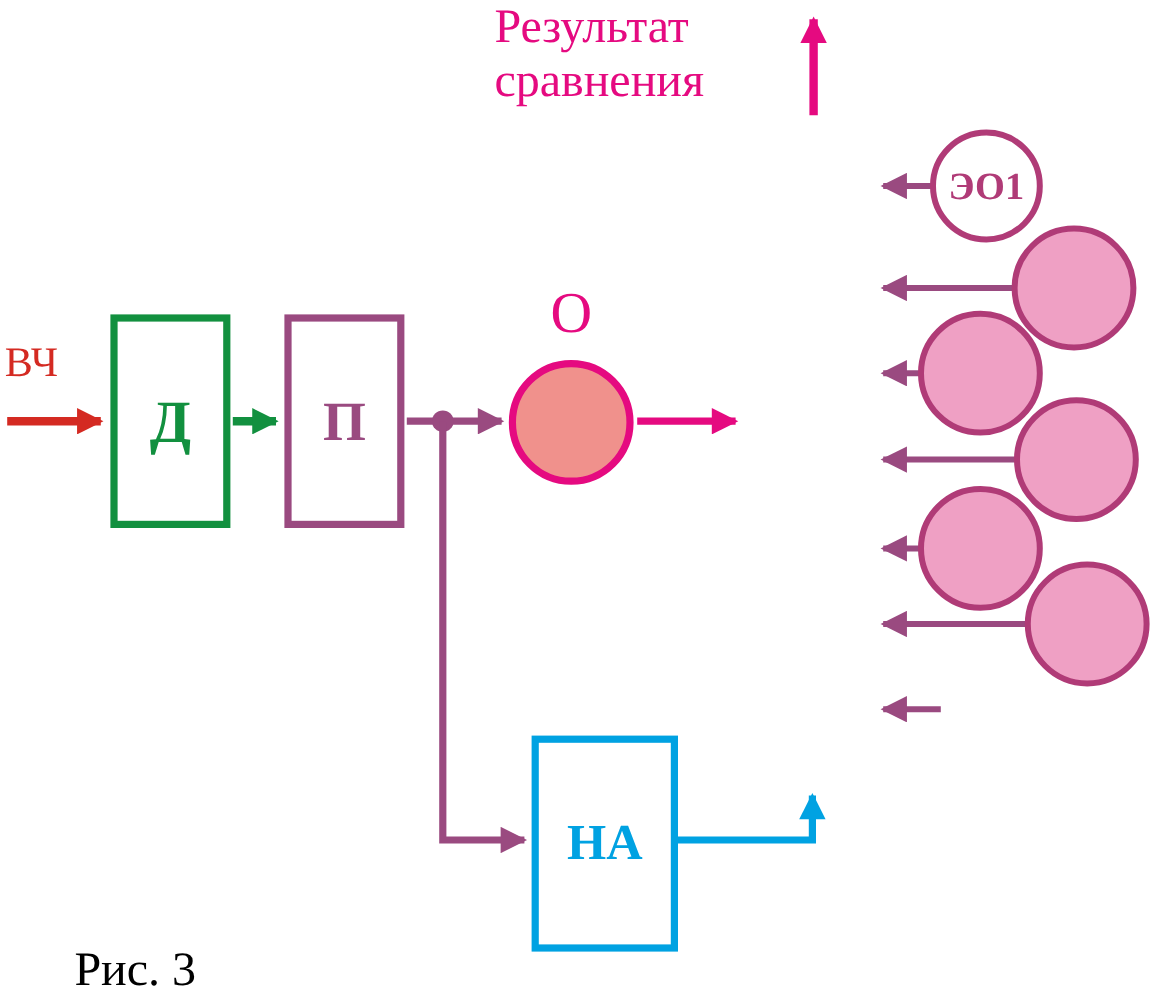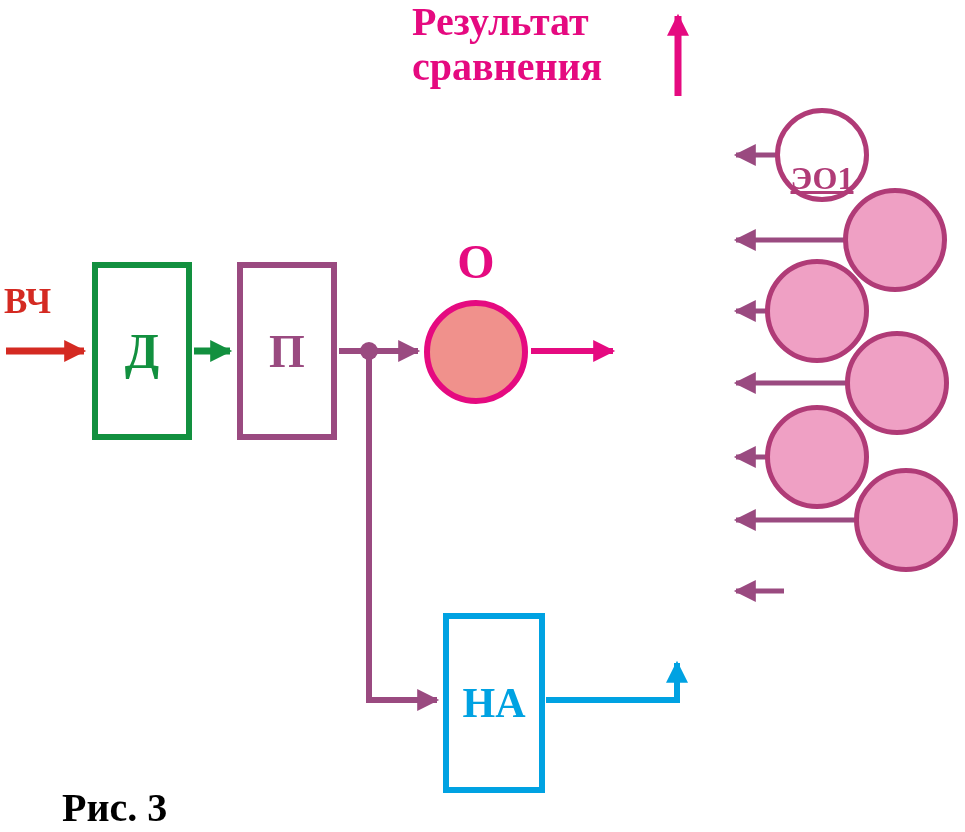--- a/index.html
+++ b/index.html
@@ -32,41 +32,41 @@
   .mk-magenta{fill:var(--magenta);}
   .mk-cyan{fill:var(--cyan);}
   .fill-purple{fill:var(--purple);}
 
   
   .box{position:absolute;display:flex;align-items:center;justify-content:center;
        background:#ffffff;font-weight:bold;}
   .box-d {left:92px; top:262px;width:100px;height:178px;border:6px solid var(--green); color:var(--green); font-size:50px;}
   .box-p {left:237px;top:262px;width:100px;height:178px;border:6px solid var(--purple);color:var(--purple);font-size:46px;}
   .box-us{left:620px;top:98px; width:112px;height:560px;border:6px solid var(--cyan);  color:var(--cyan);  font-size:42px;}
-  .box-na{left:443px;top:613px;width:102px;height:180px;border:6px solid var(--cyan);  color:var(--cyan);  font-size:42px;}
+  .box-na{left:443px;top:613px;width:122px;height:180px;border:6px solid var(--cyan);  color:var(--cyan);  font-size:42px;}
 
   
-  .circle{position:absolute;border-radius:50%;display:flex;align-items:flex-end;justify-content:center;font-weight:bold;text-decoration:underline;}
+  .circle{position:absolute;border-radius:50%;display:flex;align-items:center;justify-content:center;font-weight:bold;}
   .o-circle{left:424px;top:300px;width:104px;height:104px;border:6px solid var(--magenta);background:var(--salmon);}
   .pinkc{background:var(--pink);border:5px solid var(--circle-stroke);width:104px;height:104px;}
   .eo{background:#ffffff;border:5px solid var(--circle-stroke);color:var(--circle-stroke);font-size:32px;}
   .eo1{left:775px;top:108px;width:94px;height:94px;}
   .pc1{left:843px;top:188px;}
   .pc2{left:765px;top:259px;}
   .pc3{left:845px;top:331px;}
   .pc4{left:765px;top:405px;}
   .pc5{left:854px;top:468px;}
   .eon{left:783px;top:547px;width:88px;height:88px;font-size:30px;}
 
   
-  .label{position:absolute;font-weight:bold;}
+  .label{position:absolute;font-weight:normal;}
   .result-label{left:412px;top:0px;width:260px;font-size:40px;color:var(--magenta);line-height:1.12;white-space:pre-line;}
   .vch-label{left:4px;top:282px;font-size:35px;color:var(--red);}
   .o-label{left:424px;top:234px;width:104px;text-align:center;font-size:48px;color:var(--magenta);}
-  .caption{position:absolute;left:62px;top:784px;font-size:40px;color:var(--ink);font-weight:bold;}
+  .caption{position:absolute;left:62px;top:784px;font-size:40px;color:var(--ink);font-weight:normal;}
 </style>
 </head>
 <body>
 
 <div class="stage">
 
   <svg class="wires" width="965" height="832" viewBox="0 0 965 832">
     <defs>
       <marker id="ah-red" viewBox="0 0 10 10" refX="9" refY="5" markerWidth="25" markerHeight="22" markerUnits="userSpaceOnUse" orient="auto">
         <path d="M0,0 L10,5 L0,10 Z" class="mk-red"></path>

